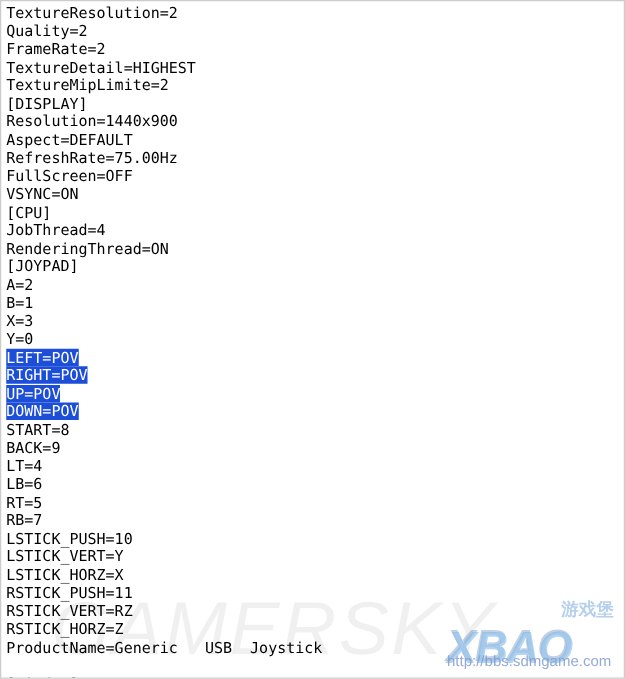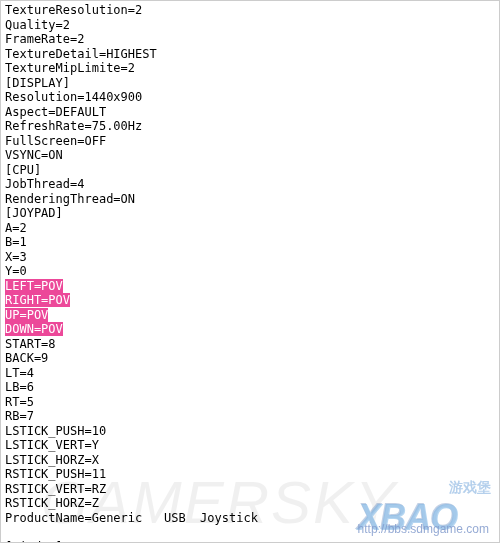--- a/index.html
+++ b/index.html
@@ -17,21 +17,21 @@
   }
   .editor {
     position: absolute;
     top: 0; left: 0;
     width: 100%;
     padding: 2px 4px;
     white-space: pre;
   }
   .line { display: block; }
   .sel {
-    background: #ec4899;
+    background: #1d4ed8;
     color: #fff;
   }
   .watermark1 {
     position: absolute;
     bottom: 32px;
     left: 40px;
     font-family: Arial, sans-serif;
     font-size: 60px;
     font-weight: 400;
     font-style: italic;

